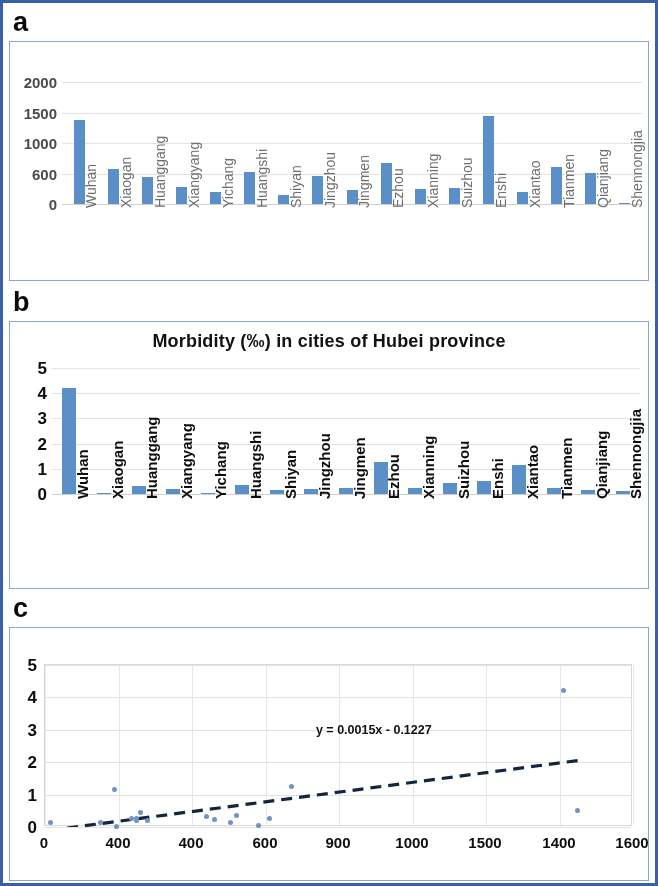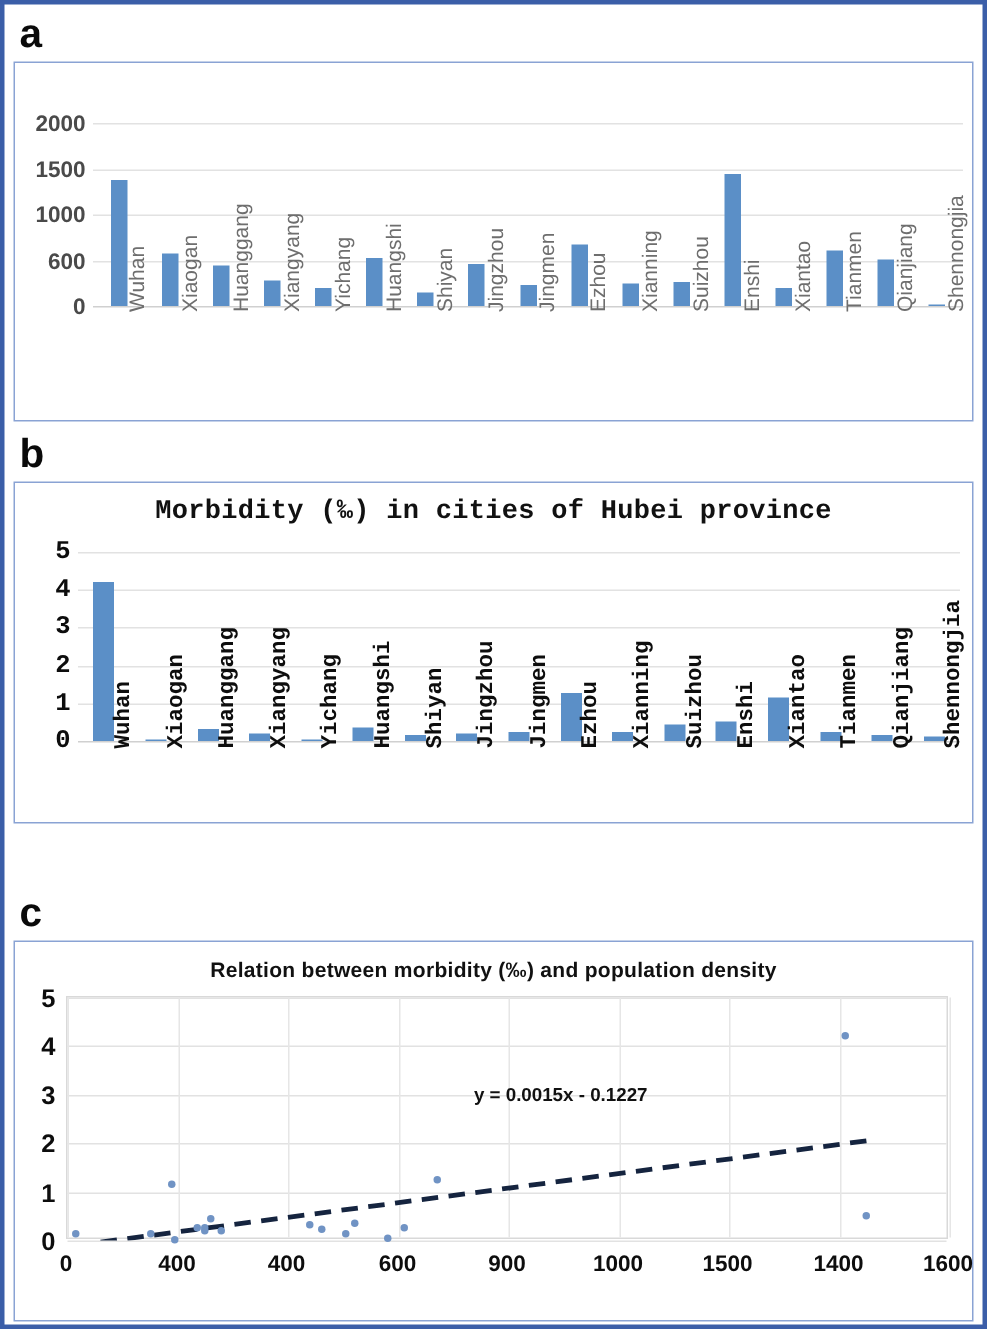--- a/index.html
+++ b/index.html
@@ -119,21 +119,21 @@
       <div class="xlab xlab-gray" style="left:415.6px;top:166px;font-size:14px;">Xianning</div>
       <div class="xlab xlab-gray" style="left:449.7px;top:166px;font-size:14px;">Suizhou</div>
       <div class="xlab xlab-gray" style="left:483.8px;top:166px;font-size:14px;">Enshi</div>
       <div class="xlab xlab-gray" style="left:517.9px;top:166px;font-size:14px;">Xiantao</div>
       <div class="xlab xlab-gray" style="left:552.0px;top:166px;font-size:14px;">Tianmen</div>
       <div class="xlab xlab-gray" style="left:586.1px;top:166px;font-size:14px;">Qianjiang</div>
       <div class="xlab xlab-gray" style="left:620.3px;top:166px;font-size:14px;">Shennongjia</div>
     </div>
 
   <div class="panel-letter" style="top:286px;">b</div>
-  <div class="chart-frame" id="frame-b" style="top:318px;height:228px;font-family:Liberation Mono, monospace;">
+  <div class="chart-frame" id="frame-b" style="top:318px;height:268px;">
     <div class="chart-title title-black" style="top:9px;">Morbidity (‰) in cities of Hubei province</div>
     <div class="plot" id="plot-b" style="left:42px;top:46px;right:8px;height:126px;">
         <div class="gridline" style="top:0px;"></div>
         <div class="ytick ytick-black" style="top:-8px;left:-34px;width:29px;">5</div>
         <div class="gridline" style="top:25px;"></div>
         <div class="ytick ytick-black" style="top:17px;left:-34px;width:29px;">4</div>
         <div class="gridline" style="top:50px;"></div>
         <div class="ytick ytick-black" style="top:42px;left:-34px;width:29px;">3</div>
         <div class="gridline" style="top:76px;"></div>
         <div class="ytick ytick-black" style="top:68px;left:-34px;width:29px;">2</div>
@@ -173,21 +173,20 @@
       <div class="xlab xlab-black" style="left:445.5px;top:177px;font-size:15px;">Suizhou</div>
       <div class="xlab xlab-black" style="left:480.1px;top:177px;font-size:15px;">Enshi</div>
       <div class="xlab xlab-black" style="left:514.6px;top:177px;font-size:15px;">Xiantao</div>
       <div class="xlab xlab-black" style="left:549.2px;top:177px;font-size:15px;">Tianmen</div>
       <div class="xlab xlab-black" style="left:583.8px;top:177px;font-size:15px;">Qianjiang</div>
       <div class="xlab xlab-black" style="left:618.4px;top:177px;font-size:15px;">Shennongjia</div>
     </div>
 
   <div class="panel-letter" style="top:592px;">c</div>
   <div class="chart-frame" id="frame-c" style="top:624px;height:254px;">
-    <div class="chart-title title-black-sm" style="top:10px;">Relation between morbidity (‰) and population density</div>
     <div class="plot" id="plot-c" style="left:34px;top:36px;right:16px;height:162px;border:1px solid #d9d9d9;">
         <div class="gridline" style="top:162px;"></div>
         <div class="ytick ytick-black" style="top:154px;left:-32px;width:24px;">0</div>
         <div class="gridline" style="top:130px;"></div>
         <div class="ytick ytick-black" style="top:122px;left:-32px;width:24px;">1</div>
         <div class="gridline" style="top:97px;"></div>
         <div class="ytick ytick-black" style="top:89px;left:-32px;width:24px;">2</div>
         <div class="gridline" style="top:65px;"></div>
         <div class="ytick ytick-black" style="top:57px;left:-32px;width:24px;">3</div>
         <div class="gridline" style="top:32px;"></div>

